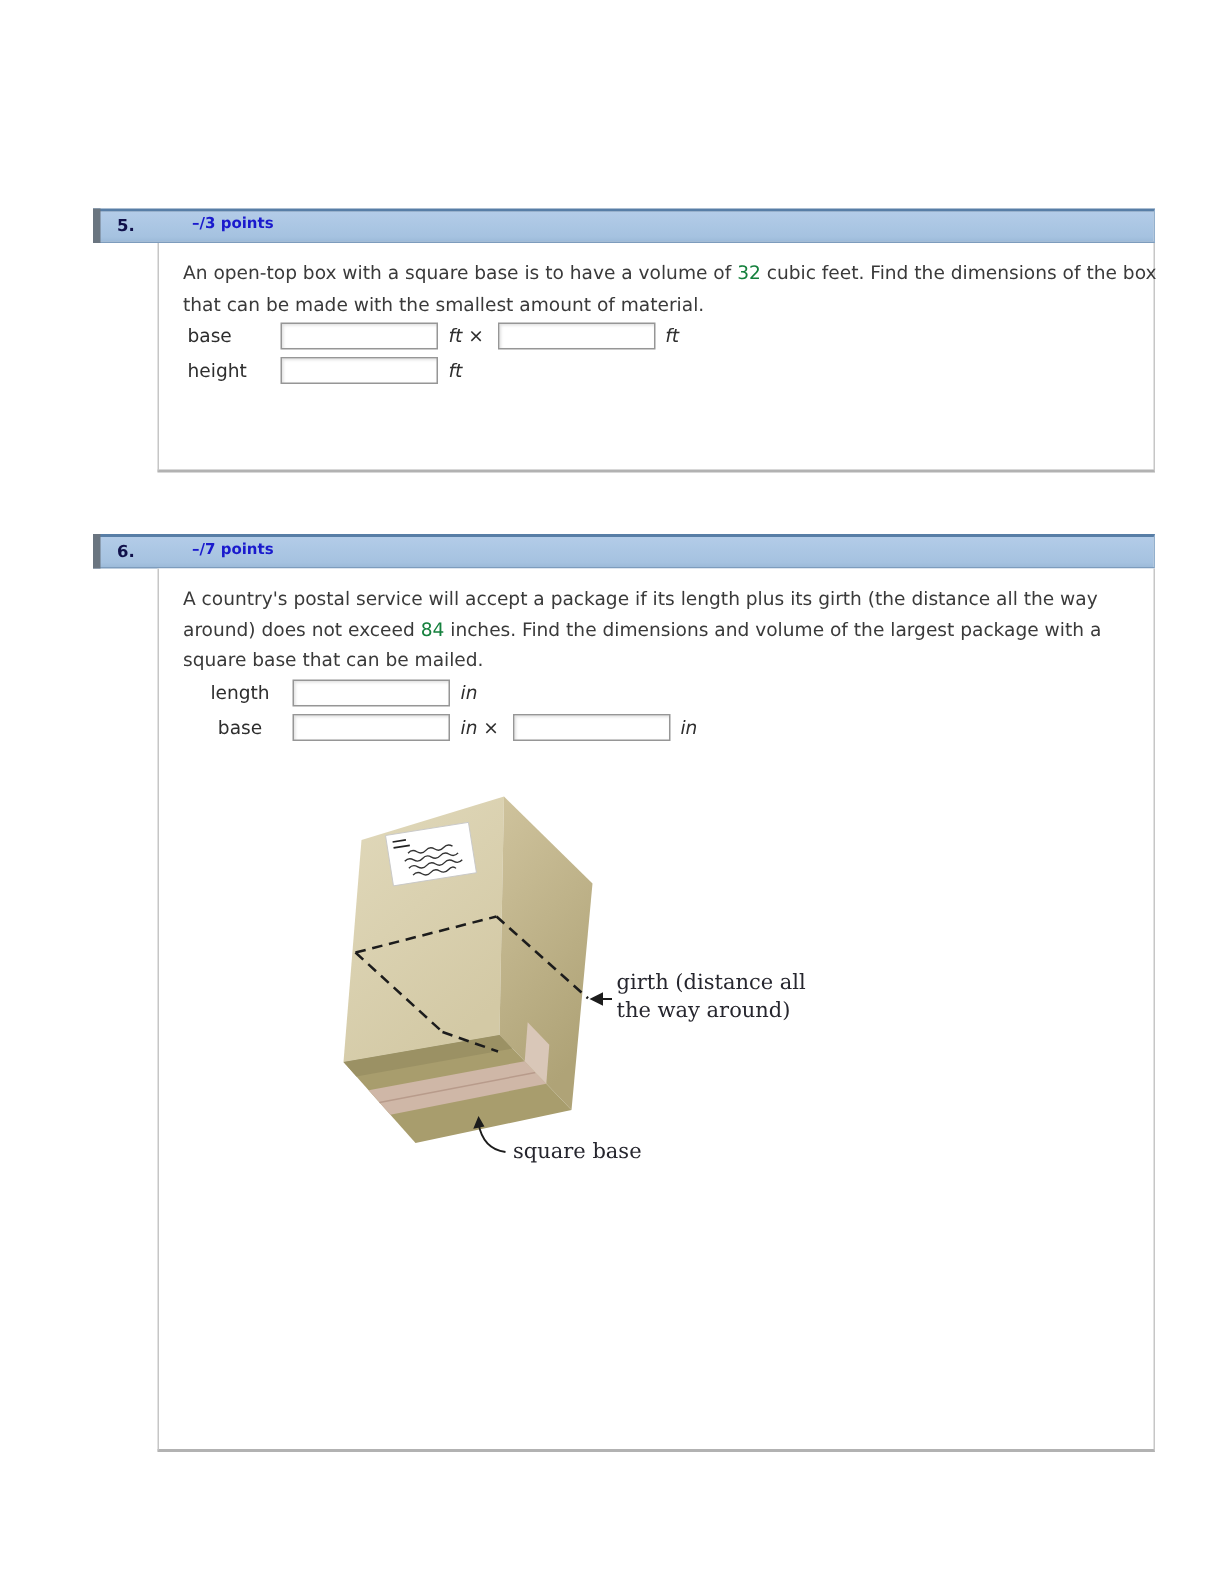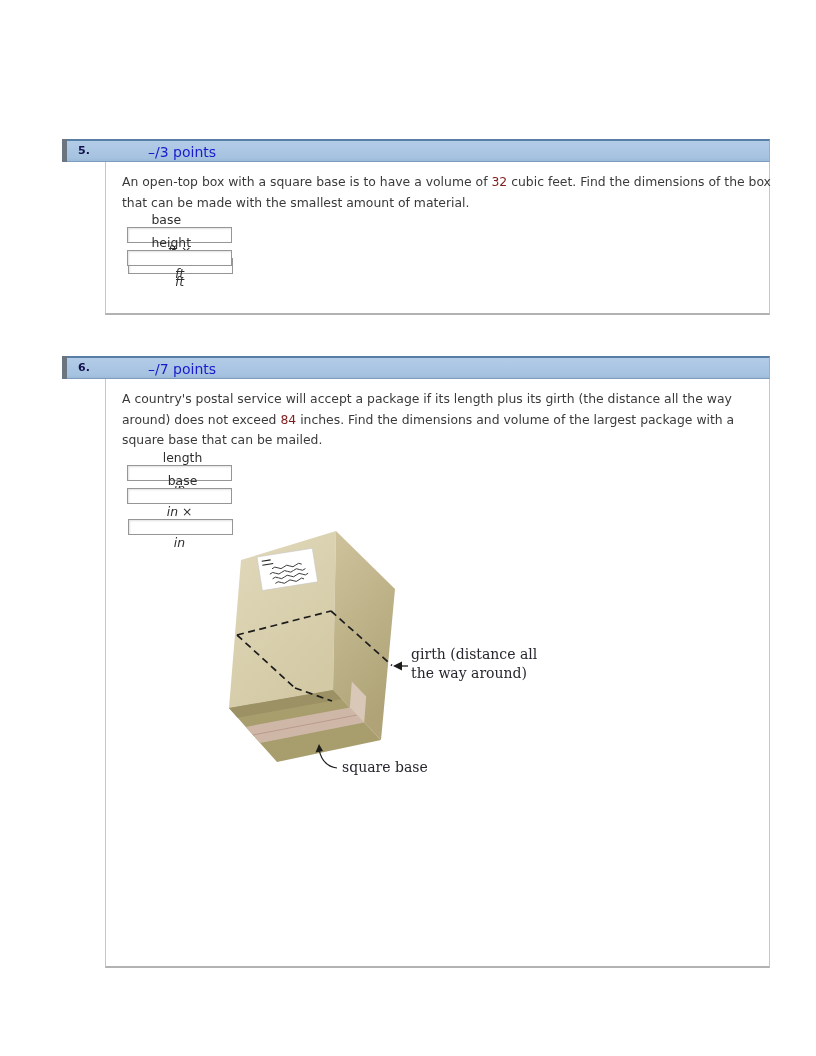--- a/index.html
+++ b/index.html
@@ -8,35 +8,35 @@
     font-family:"DejaVu Sans","Liberation Sans",sans-serif;
     -webkit-font-smoothing:antialiased;
   }
   .qheader{
     position:absolute;left:62px;width:708px;height:23px;box-sizing:border-box;
     background:linear-gradient(180deg,#b3cce8 0%,#a5c2e0 85%,#9cbad9 100%);
     border-top:2px solid #587ea6;border-bottom:1px solid #7d9cbd;border-right:1px solid #93b0cd;
   }
   .qheader .tab{position:absolute;left:0;top:-2px;width:5px;height:23px;background:#6a7580;}
   .qheader .num{position:absolute;left:16px;top:3px;font-size:11px;font-weight:bold;color:#10104a;}
-  .qheader .pts{position:absolute;left:66px;top:3px;font-size:14px;font-weight:normal;color:#1a1acd;margin-left:20px;}
+  .qheader .pts{position:absolute;left:66px;top:3px;font-size:10px;font-weight:bold;color:#1a1acd;}
   .qpanel{
     position:absolute;left:105px;width:665px;box-sizing:border-box;background:#ffffff;
     border:1px solid #c6c6c6;border-top:none;border-bottom:2px solid #b2b2b2;
   }
   #header5{top:139px;} #panel5{top:162px;height:153px;}
   #header6{top:356px;} #panel6{top:379px;height:589px;}
   .ptext{
     position:absolute;left:16px;top:10px;width:650px;
     font-size:12.4px;line-height:20.5px;color:#3a3a3a;
   }
-  .red{color:#7f1d1d;}
+  .red{color:#15803d;}
   .rows{position:absolute;left:19px;}
   #rows5{top:50px;} #rows6{top:71px;}
-  .row{display:flex;align-items:center;height:23px;font-size:12.4px;color:#2e2e2e;flex-direction:column;}
+  .row{display:flex;align-items:center;height:23px;font-size:12.4px;color:#2e2e2e;}
   .row .lbl{display:inline-block;}
   .lblw62{width:62px;} .lblw70{width:70px;text-align:center;}
   .row input{
     width:99px;height:16px;border:1px solid #969696;background:#fff;
     box-shadow:inset 1px 1px 2px rgba(0,0,0,0.12);margin-right:7px;padding:0 2px;
     font-size:12px;font-family:"DejaVu Sans",sans-serif;
   }
   .row .unit{margin-right:6px;white-space:pre;font-style:italic;}
   .row input.second{margin-left:3px;}
   sup{font-size:9px;}

